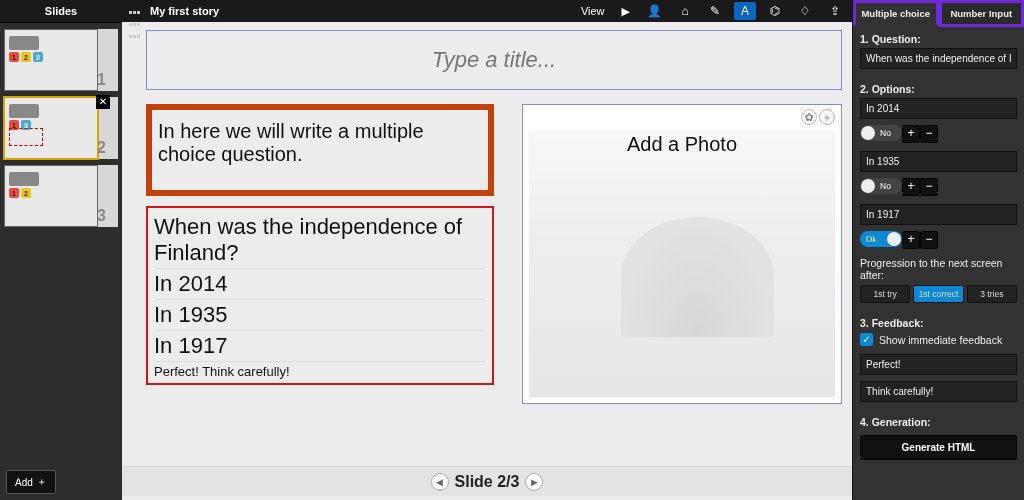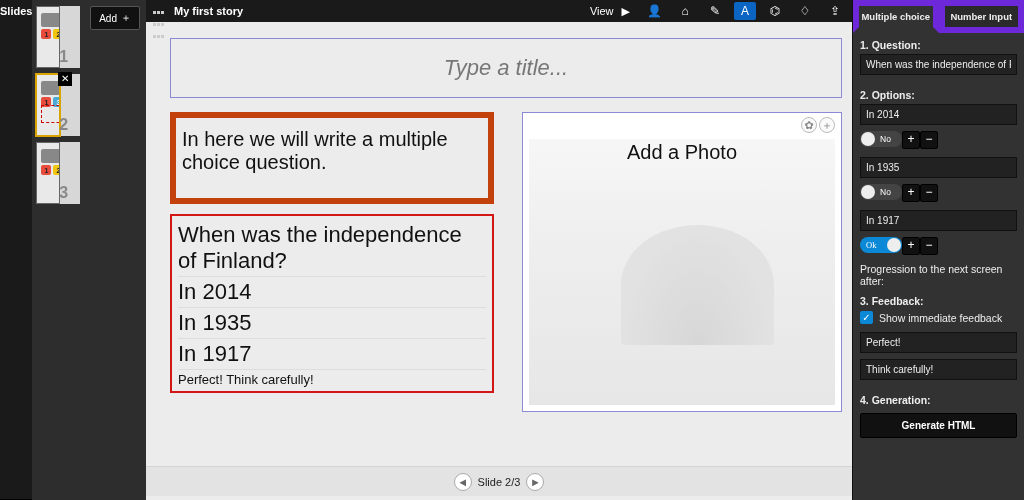--- a/index.html
+++ b/index.html
@@ -1,20 +1,20 @@
 <!DOCTYPE html>
 <html><head>
 <meta charset="utf-8">
 <style>
 * { box-sizing: border-box; margin: 0; padding: 0; font-family: Arial, Helvetica, sans-serif; }
 html, body { width: 1024px; height: 500px; overflow: hidden; background: #111; color: #111; }
 .app { display: flex; width: 100%; height: 100%; }
 
 
-.slides-panel { width: 146px; background: #2d2d2d; display: flex; flex-direction: row; }
+.slides-panel { width: 122px; background: #2d2d2d; display: flex; flex-direction: column; }
 .slides-header { background: #1a1a1a; color: #fff; font-size: 11px; font-weight: bold; text-align: center; padding: 5px 0; border-bottom: 1px solid #000; }
 .slides-list { flex: 1; overflow: auto; }
 .slide-thumb { position: relative; margin: 6px 4px; height: 62px; display:flex; }
 .slide-thumb .preview { flex:1; background:#e9e9e9; border:1px solid #666; position:relative; overflow:hidden;}
 .slide-thumb.selected .preview { outline:2px solid #d9a400; outline-offset:-1px;}
 .slide-thumb .stubA, .slide-thumb .stubB { width:10px; background:#d7d7d7; }
 .slide-thumb .num { position:absolute; right:12px; bottom:2px; font-size:16px; color:#888; font-weight:bold;}
 .slide-thumb .close { position:absolute; right:8px; top:-2px; width:14px; height:14px; background:#000; color:#fff; font-size:10px; line-height:14px; text-align:center; cursor:pointer; z-index:2;}
 .slide-thumb .mini {position:absolute; top:6px; left:4px;}
 .mini-box{background:#888;width:30px;height:14px;margin-bottom:2px;border-radius:2px;}
@@ -24,53 +24,53 @@
 .mini-dashed{position:absolute;border:1px dashed #c00;width:34px;height:18px;top:30px;left:4px;}
 .add-btn { background:#111; color:#fff; font-size:10px; padding:4px 8px; margin:6px; border:1px solid #555; border-radius:2px; cursor:pointer; display:inline-flex; gap:4px; align-items:center;}
 
 
 .main { flex:1; display:flex; flex-direction:column; background:#ececec; min-width:0;}
 .topbar { background:#1a1a1a; color:#fff; height:22px; display:flex; align-items:center; font-size:11px; padding:0 6px; gap:8px;}
 .topbar .grid-icon{width:14px;height:14px;display:inline-block;}
 .topbar .grid-icon span{display:inline-block;width:3px;height:3px;background:#ccc;margin:0.5px;}
 .topbar .title{font-weight:bold;}
 .topbar .sp{flex:1;}
-.topbar .tb-btn{padding:2px 6px;cursor:pointer;display:flex;align-items:center;gap:8px;}
+.topbar .tb-btn{padding:2px 6px;cursor:pointer;display:flex;align-items:center;gap:17px;}
 .topbar .tb-icon{width:22px;text-align:center;cursor:pointer;font-size:12px;position:relative;}
 .topbar .active-tool{background:#0b65c2;border-radius:2px;padding:2px 3px;}
 
 
-.canvas-wrap{flex:1; overflow:auto; position:relative;margin-top:8px;}
+.canvas-wrap{flex:1; overflow:auto; position:relative;}
 .canvas{ margin:8px 10px 0 24px; }
 .title-box{ border:1px solid #8a8ad6; height:60px; display:flex; align-items:center; justify-content:center; color:#777; font-size:22px; font-style:italic;}
 .cols{display:flex; gap:28px; margin-top:14px;}
 .colL{flex:1; }
 .text-block{ border:6px solid #c2410c; padding:10px 6px; font-size:20px; min-height:92px;}
 .quiz-block{ border:2px solid #d31616; margin-top:10px; padding:4px 6px 2px; font-size:22px;}
 .quiz-block .q{padding:2px 0;}
 .quiz-block .opt{border-top:1px solid #ddd;padding:2px 0;}
 .quiz-block .fb{border-top:1px solid #ddd;font-size:13px;padding:2px 0;}
 .colR{width:320px;}
 .photo-box{border:1px solid #8a8ad6; position:relative; height:300px; background:#fff;}
 .photo-box .ph-label{position:absolute;top:28px;width:100%;text-align:center;font-size:20px;color:#111;z-index:2;}
 .photo-box .fake-img{position:absolute;top:26px;left:6px;right:6px;bottom:6px;background:linear-gradient(#f2f2f2,#e4e4e4 40%,#d7d7d7); opacity:.6;}
 .photo-box .mountain{position:absolute;bottom:60px;left:30%;width:50%;height:45%;background:radial-gradient(ellipse at 50% 100%, #bdbdbd 0%, #d0d0d0 70%);border-radius:50% 50% 4px 4px;}
 .photo-tools{position:absolute;top:4px;right:6px;display:flex;gap:2px;}
 .photo-tools span{width:16px;height:16px;border:1px solid #bbb;border-radius:8px;font-size:11px;line-height:14px;text-align:center;color:#888;cursor:pointer;background:#fafafa;}
 
 
 .pager{position:absolute;bottom:4px;left:0;right:0;height:30px;display:flex;align-items:center;justify-content:center;gap:6px;background:#e3e3e3;border-top:1px solid #d4d4d4;}
 .pager .nav{width:18px;height:18px;border:1px solid #aaa;border-radius:9px;font-size:11px;line-height:16px;text-align:center;color:#666;cursor:pointer;background:#fff;}
-.pager .lbl{font-size:11px;font-weight:normal;color:#222;}
+.pager .lbl{font-size:16px;font-weight:bold;color:#222;}
 
 
 .activity{width:172px;background:#323232;color:#eee;font-size:10.5px;display:flex;flex-direction:column;border-left:1px solid #111;overflow:hidden;}
 .activity .hdr{background:#262626;color:#fff;text-align:center;font-weight:bold;font-size:11px;padding:4px 0;border-bottom:1px solid #111;border-top:2px solid #0b65c2;}
 .tabrow{display:flex;}
-.tabrow .tab{flex:1;text-align:center;padding:5px 0;font-size:9.5px;font-weight:bold;background:#2a2a2a;border:6px solid #6d28d9;cursor:pointer;}
+.tabrow .tab{flex:1;text-align:center;padding:5px 0;font-size:9.5px;font-weight:bold;background:#2a2a2a;border:3px solid #6d28d9;cursor:pointer;}
 .tabrow .tab.sel{background:#323232;border-bottom-color:#323232;}
 .section{padding:6px 7px 2px;}
 .sec-lbl{font-weight:bold;margin-bottom:3px;}
 .dark-input{background:#222;border:1px solid #111;color:#eee;padding:4px 5px;width:100%;font-size:10px;margin-bottom:6px;}
 .opt-row{display:flex;gap:0;margin-bottom:8px;}
 .toggle{background:#444;border-radius:9px;width:42px;height:16px;position:relative;font-size:8.5px;color:#fff;display:flex;align-items:center;cursor:pointer;}
 .toggle .knob{width:14px;height:14px;background:#eee;border-radius:7px;position:absolute;top:1px;}
 .toggle.no .knob{left:1px;} .toggle.no .tl{margin-left:20px;}
 .toggle.ok{background:#0b88d6;} .toggle.ok .knob{right:1px;} .toggle.ok .tl{margin-left:6px;font-family:Liberation Serif, serif;}
 .sq-btn{width:18px;height:18px;background:#111;border:1px solid #000;color:#fff;font-size:12px;line-height:14px;text-align:center;cursor:pointer;border-radius:2px;}
@@ -235,20 +235,25 @@
       <div class="opt-row">
         <div class="toggle ok">
             <div class="knob"></div>
             <span class="tl">Ok</span>
           </div>
         <div class="sq-btn">+</div>
         <div class="sq-btn">−</div>
       </div>
 
       <div>Progression to the next screen after:</div>
+      <div class="prog-row">
+        <div class="prog-btn">1st try</div>
+        <div class="prog-btn sel">1st correct</div>
+        <div class="prog-btn">3 tries</div>
+      </div>
     </div>
 
     <div class="section">
       <div class="sec-lbl">3. Feedback:</div>
       <div class="chk">
         <div class="box">✓</div>
         <span>Show immediate feedback</span>
       </div>
       <input class="dark-input" value="Perfect!" style="">
       <input class="dark-input" value="Think carefully!" style="">

